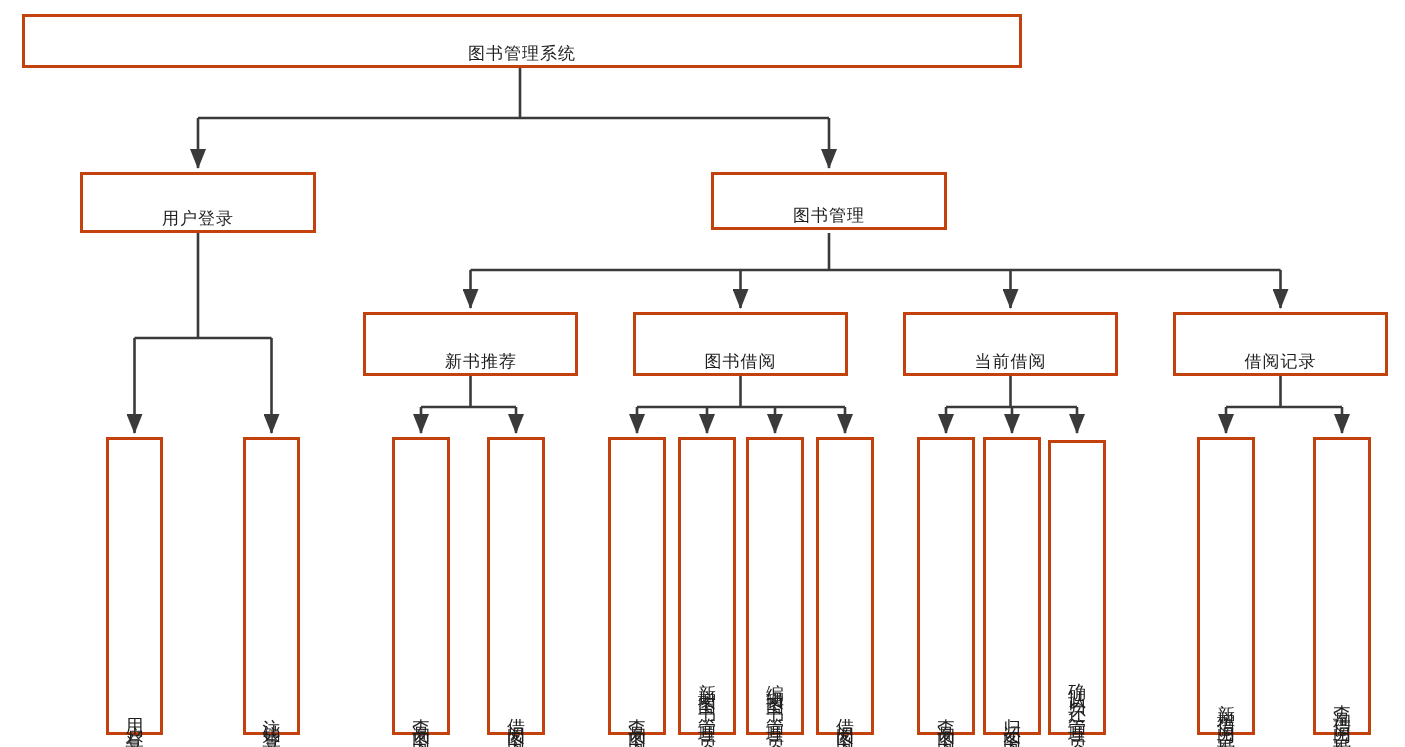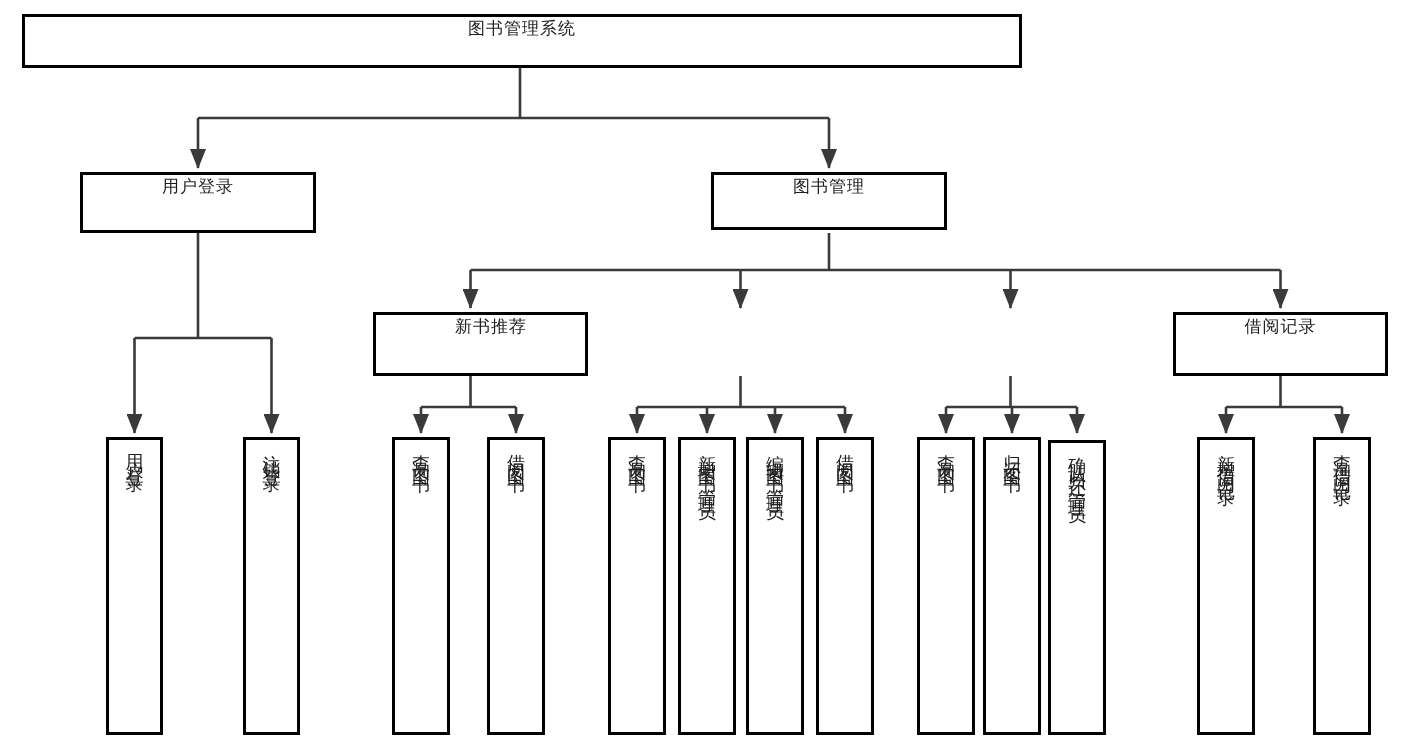--- a/index.html
+++ b/index.html
@@ -13,23 +13,23 @@
   }
   .connectors {
     position: absolute;
     left: 0; top: 0;
     width: 1405px; height: 747px;
   }
   .box {
     position: absolute;
     box-sizing: border-box;
     background: #ffffff;
-    border: 3px solid #000000;
+    border: 3px solid #c2410c;
     display: flex;
-    align-items: flex-start;
+    align-items: flex-end;
     justify-content: center;
   }
   .hlabel {
     font-size: 17px;
     color: #1d1d1d;
     letter-spacing: 1px;
     white-space: nowrap;
   }
   .vlabel {
     writing-mode: vertical-rl;
@@ -113,22 +113,28 @@
     <span class="hlabel">图书管理系统</span>
   </div>
 
   <div class="box" style="left:80px; top:172px; width:236px; height:61px;">
     <span class="hlabel">用户登录</span>
   </div>
   <div class="box" style="left:711px; top:172px; width:236px; height:58px;">
     <span class="hlabel">图书管理</span>
   </div>
 
-  <div class="box" style="left:373px; top:312px; width:215px; height:64px;padding-left:21px;">
+  <div class="box" style="left:363px; top:312px; width:215px; height:64px;padding-left:21px;">
     <span class="hlabel">新书推荐</span>
+  </div>
+  <div class="box" style="left:633px; top:312px; width:215px; height:64px;">
+    <span class="hlabel">图书借阅</span>
+  </div>
+  <div class="box" style="left:903px; top:312px; width:215px; height:64px;">
+    <span class="hlabel">当前借阅</span>
   </div>
   <div class="box" style="left:1173px; top:312px; width:215px; height:64px;font-family:Liberation Serif, serif;">
     <span class="hlabel">借阅记录</span>
   </div>
 
   <div class="box" style="left:106px; top:437px; width:57px; height:298px;">
     <span class="vlabel">用户登录</span>
   </div>
   <div class="box" style="left:243px; top:437px; width:57px; height:298px;">
     <span class="vlabel">注销登录</span>

